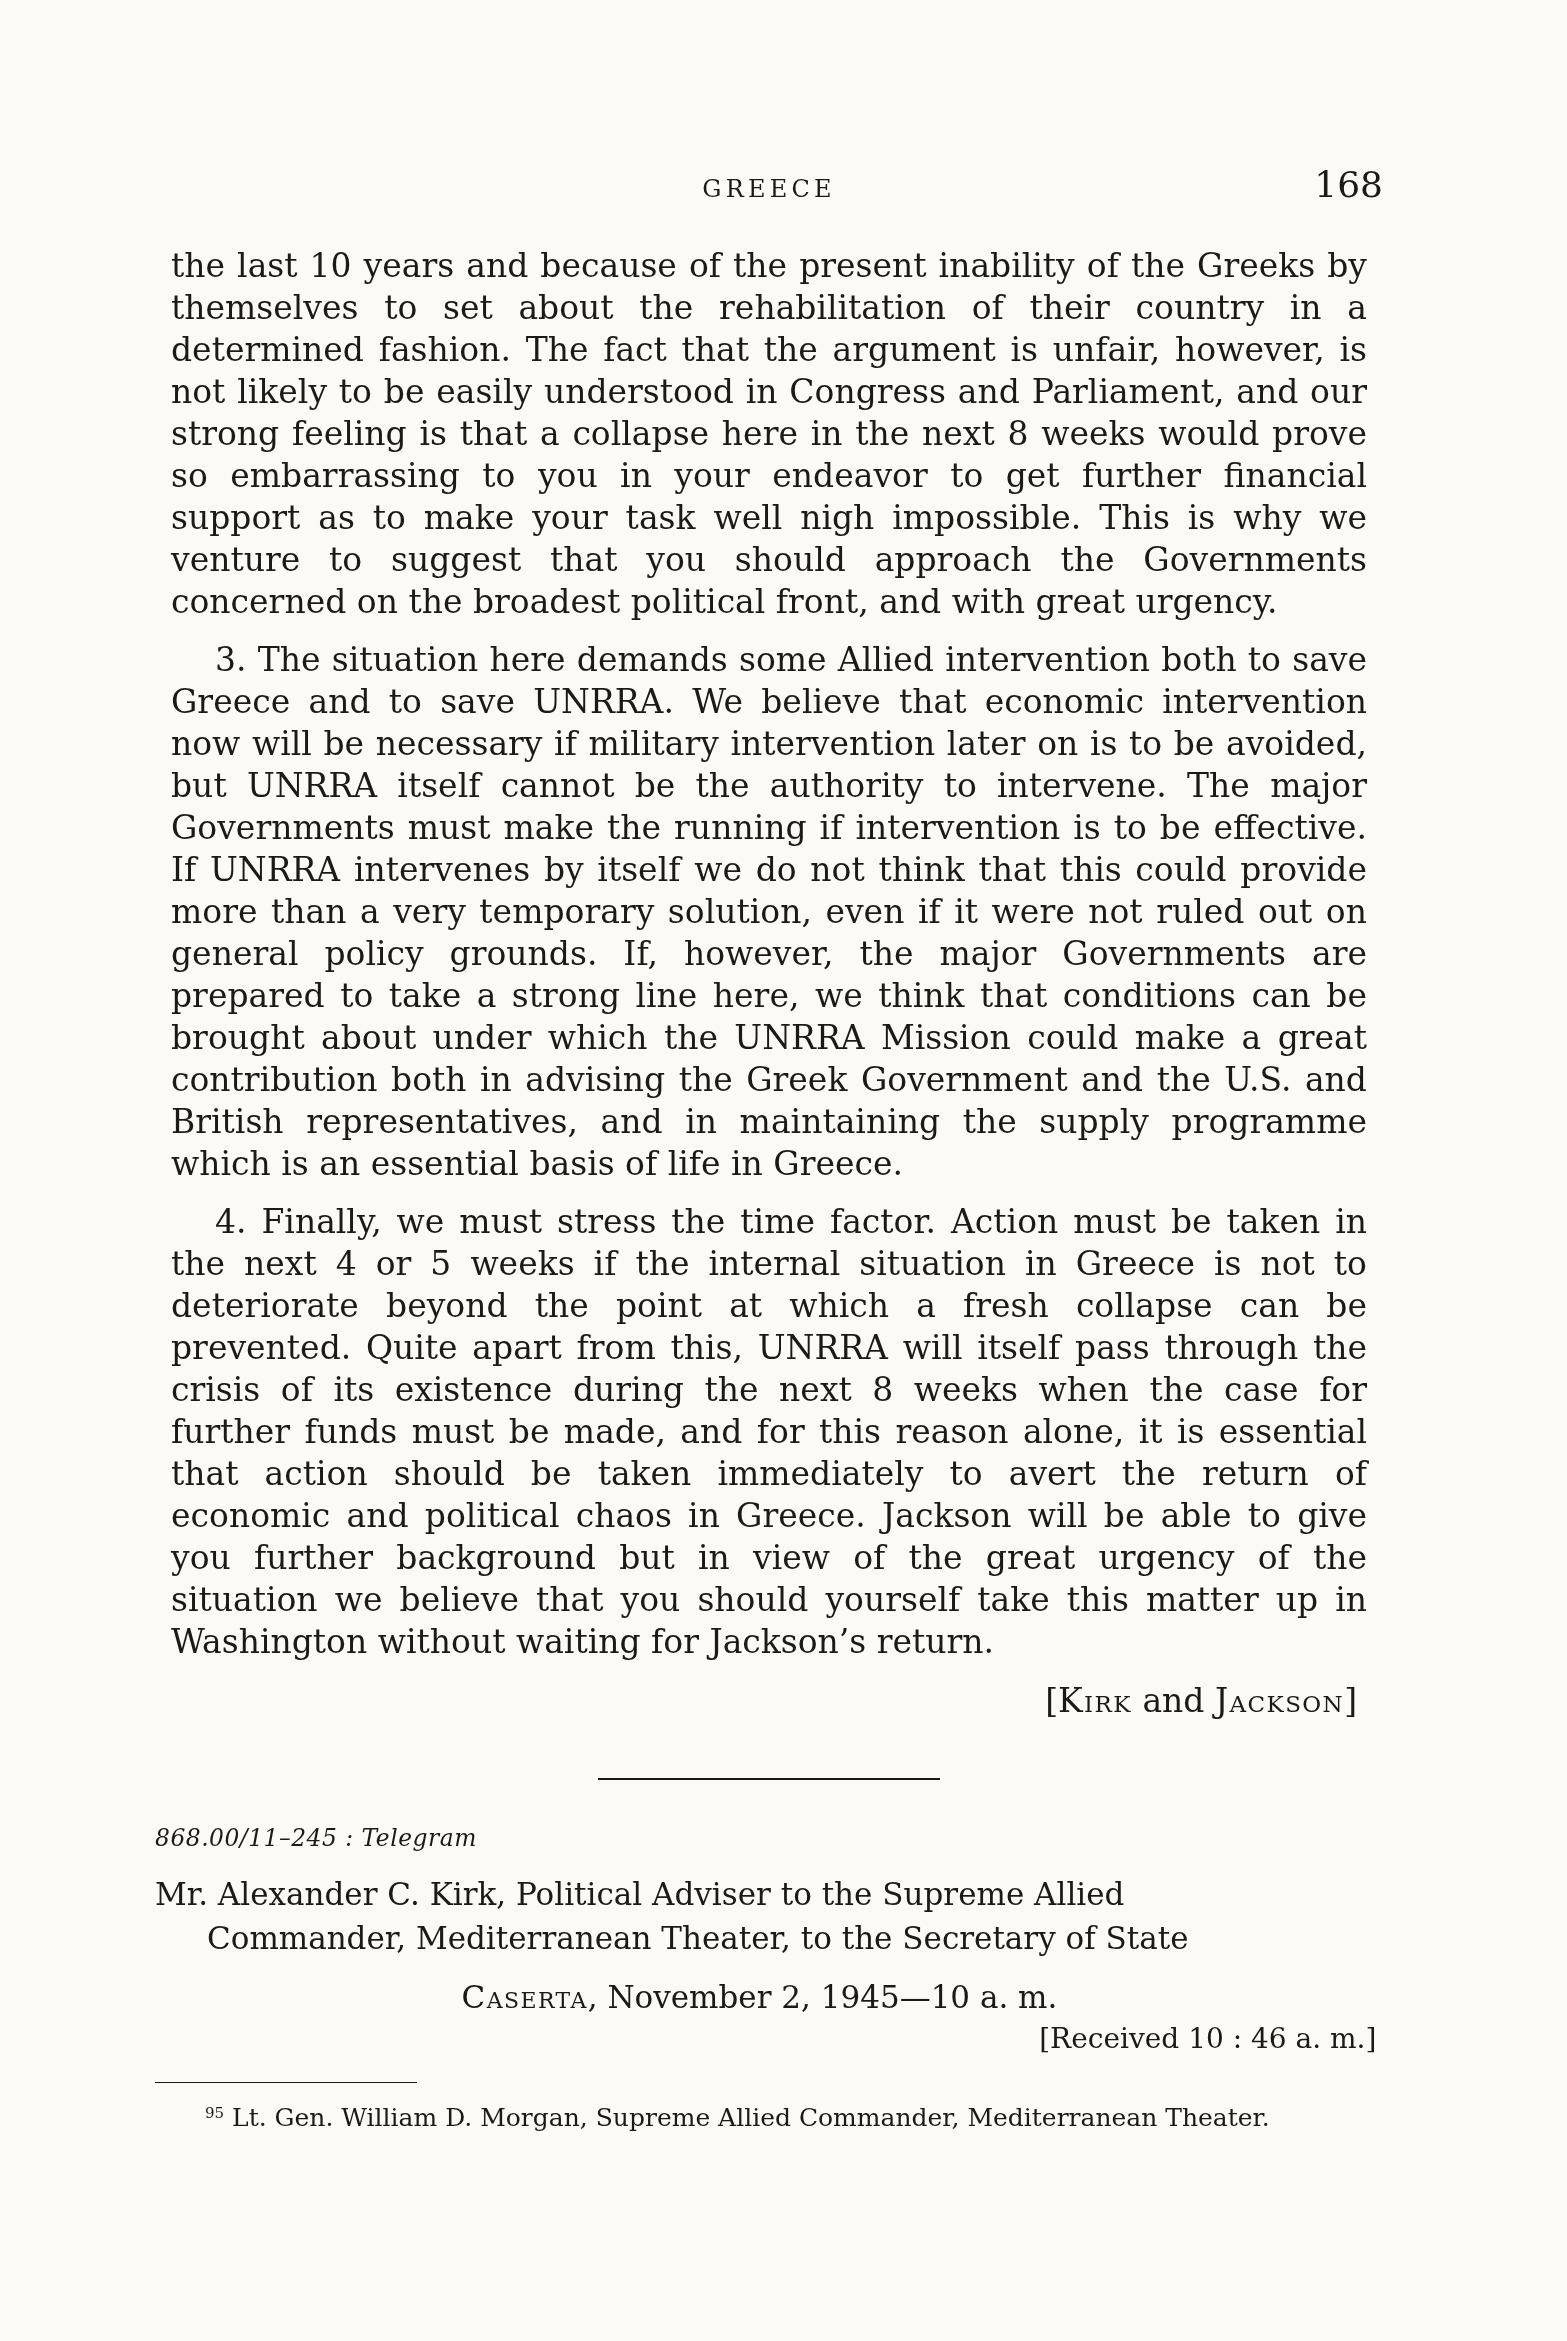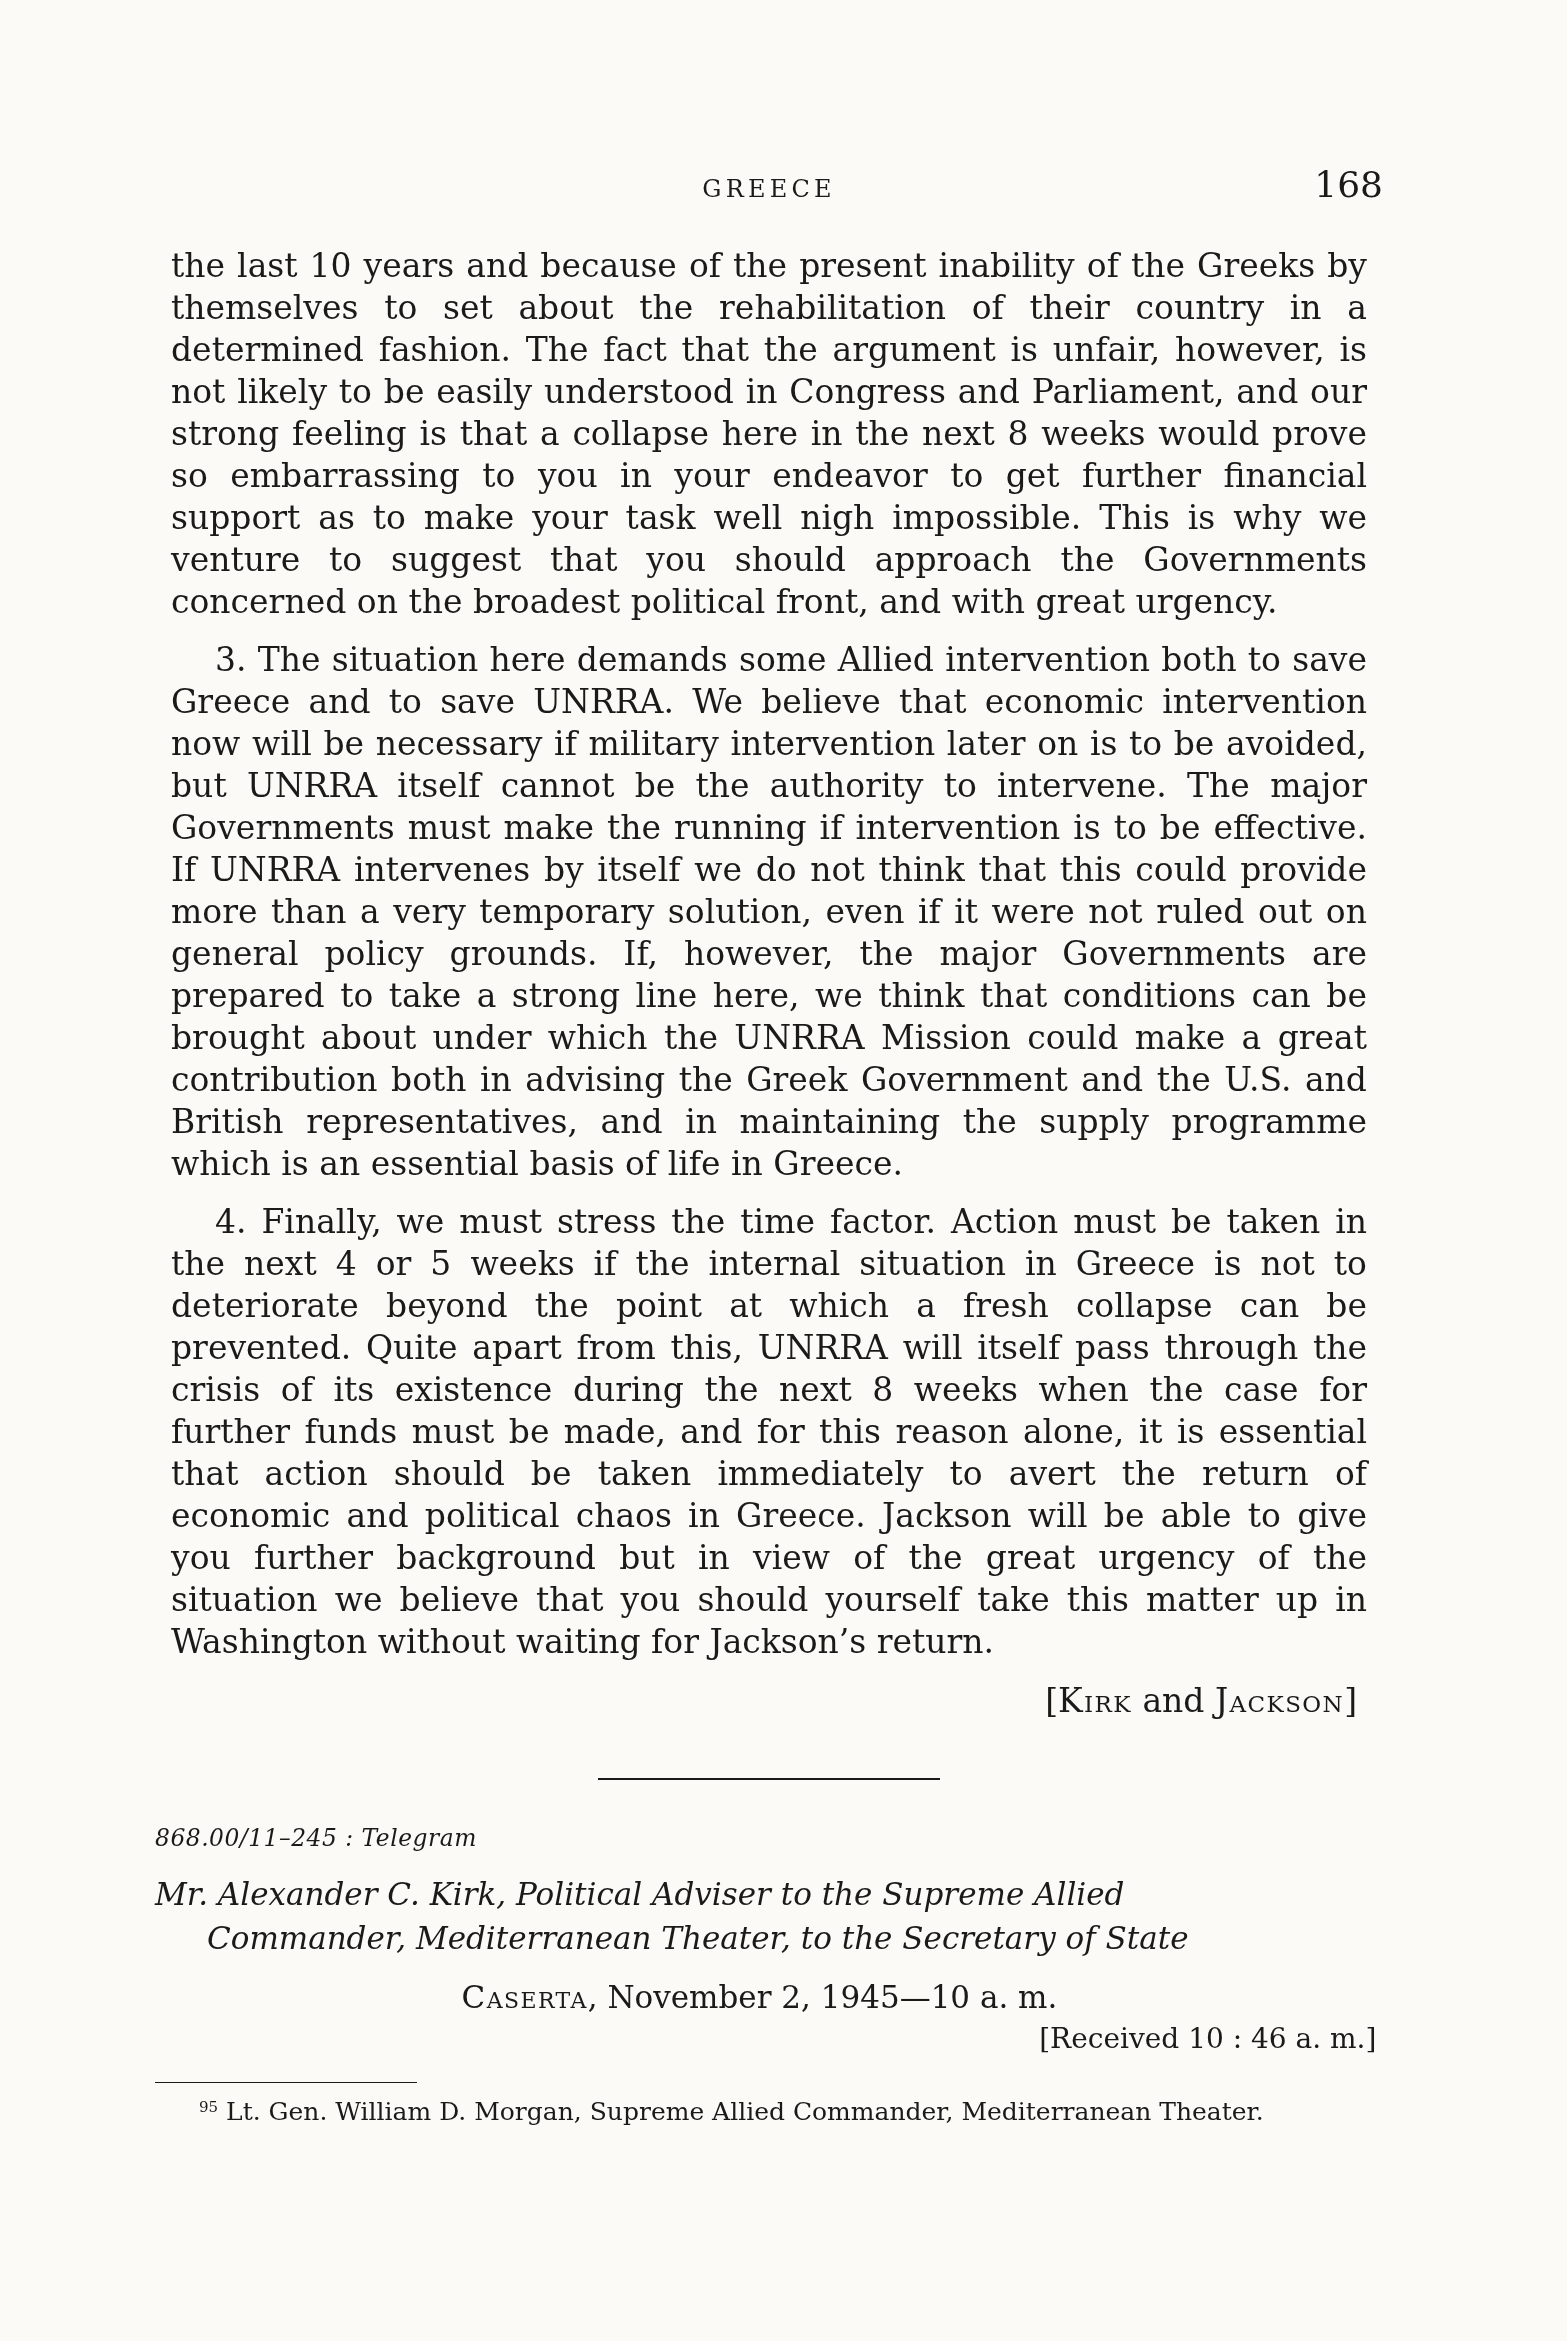--- a/index.html
+++ b/index.html
@@ -72,21 +72,20 @@
     margin: 0;
     font-size: 23.4px;
     line-height: 29px;
     letter-spacing: 0.5px;
     font-style: italic;
   }
   .doc-heading {
     margin: 19px 0 0 0;
     font-size: 31px;
     line-height: 44px;
-    font-style: italic;
   }
   .doc-heading .h-line { display: block; }
   .doc-heading .h-line2 { padding-left: 52px; }
 
   .dateline {
     margin: 17px 19px 0 0;
     font-size: 31px;
     line-height: 41px;
     text-align: center;
   }
@@ -108,21 +107,21 @@
 
   
   .footnote-area { margin-top: 22.5px; }
   .footnote-rule {
     width: 262px;
     height: 1.4px;
     background: #1b1a18;
     margin: 0 0 12px 0;
   }
   .footnote {
-    margin: 12px;
+    margin: 18px;
     font-size: 25px;
     line-height: 33px;
     text-align: justify;
     text-indent: 32px;
   }
 </style>
 </head>
 <body>
 
 <div class="page">

